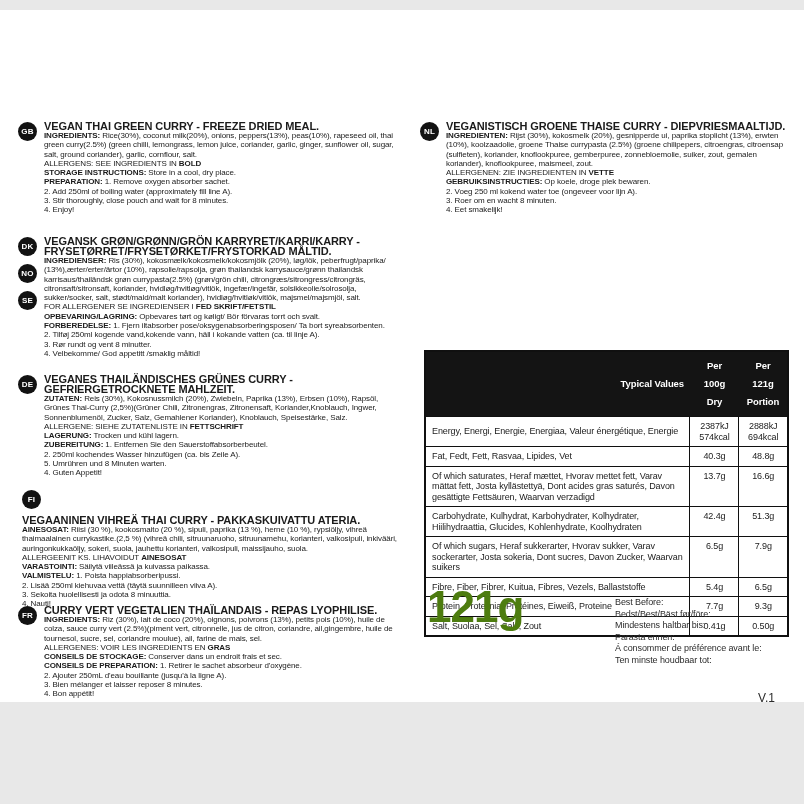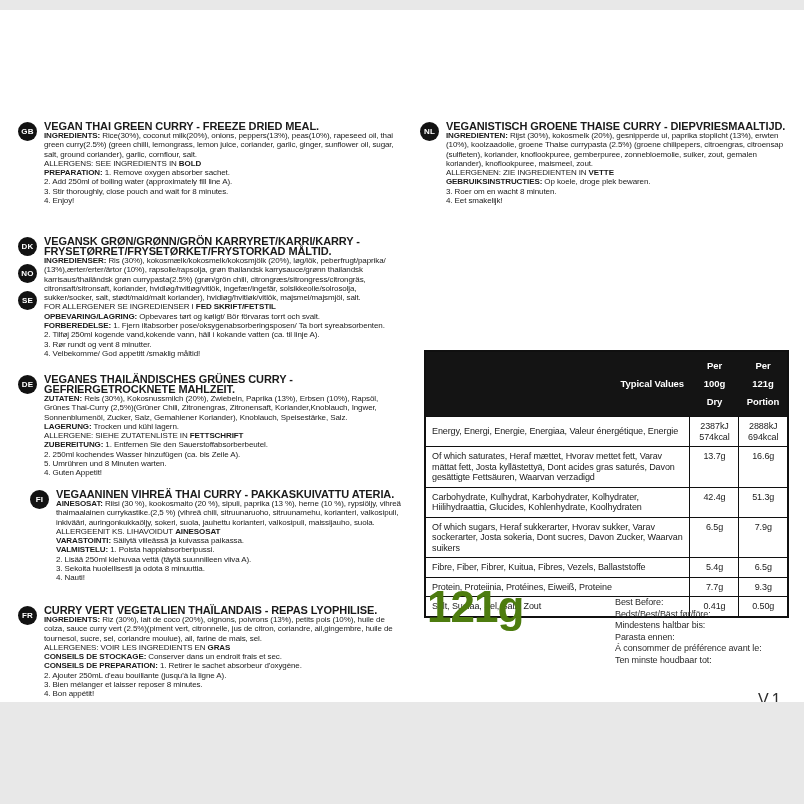--- a/index.html
+++ b/index.html
@@ -42,47 +42,48 @@
   .nutri-table td.val { text-align:center; vertical-align:top; white-space:pre-line; }
 
   .weight {
     position:absolute; left:427px; top:572px;
     font-size:44px; font-weight:800; letter-spacing:-1px; color:#4d7c0f;
   }
   .best-before {
     position:absolute; left:615px; top:587px;
     font-size:9px; line-height:11.5px; color:#2c2c2c; letter-spacing:-0.1px;
   }
-  .version { position:absolute; left:758px; top:681px; font-size:16px; color:#2c2c2c; }
+  .version { position:absolute; left:758px; top:681px; font-size:12px; color:#2c2c2c; }
 
   
   #sec-gb    { left:18px;  top:111px; width:377px; }
   #sec-scand { left:18px;  top:226px; width:377px; }
   #sec-de    { left:18px;  top:364px; width:377px; }
-  #sec-fi    { left:30px;  top:479px; width:377px; }
+  #sec-fi    { left:22px;  top:479px; width:377px;flex-direction:column; }
   #sec-fr    { left:18px;  top:595px; width:377px; }
   #sec-nl    { left:420px; top:111px; width:370px;justify-content:center; }
 </style>
 </head>
 <body>
 
 <div class="page">
 
   <div class="section" id="sec-gb">
     <div class="badges">
       <span class="badge">GB</span>
     </div>
     <div class="content">
       <div class="sec-title">VEGAN THAI GREEN CURRY - FREEZE DRIED MEAL.</div>
       <div>
 
           <div class="line"><span class="b">INGREDIENTS:</span><span> Rice(30%), coconut milk(20%), onions, peppers(13%), peas(10%), rapeseed oil, thai green curry(2.5%) (green chilli, lemongrass, lemon juice, coriander, garlic, ginger, sunflower oil, sugar, salt, ground coriander), garlic, cornflour, salt.</span><span class="b"></span></div>
 
           <div class="line"><span class="b"></span><span>ALLERGENS: SEE INGREDIENTS IN </span><span class="b">BOLD</span></div>
 
+          <div class="line"><span class="b">STORAGE INSTRUCTIONS:</span><span> Store in a cool, dry place.</span><span class="b"></span></div>
 
           <div class="line"><span class="b">PREPARATION:</span><span> 1. Remove oxygen absorber sachet.</span><span class="b"></span></div>
 
           <div class="line"><span class="b"></span><span>2. Add 250ml of boiling water (approximately fill line A).</span><span class="b"></span></div>
 
           <div class="line"><span class="b"></span><span>3. Stir thoroughly, close pouch and wait for 8 minutes.</span><span class="b"></span></div>
 
           <div class="line"><span class="b"></span><span>4. Enjoy!</span><span class="b"></span></div>
         </div>
     </div>
@@ -118,24 +119,24 @@
   <div class="section" id="sec-de">
     <div class="badges">
       <span class="badge">DE</span>
     </div>
     <div class="content">
       <div class="sec-title">VEGANES THAILÄNDISCHES GRÜNES CURRY - GEFRIERGETROCKNETE MAHLZEIT.</div>
       <div>
 
           <div class="line"><span class="b">ZUTATEN:</span><span> Reis (30%), Kokosnussmilch (20%), Zwiebeln, Paprika (13%), Erbsen (10%), Rapsöl, Grünes Thai-Curry (2,5%)(Grüner Chili, Zitronengras, Zitronensaft, Koriander,Knoblauch, Ingwer, Sonnenblumenöl, Zucker, Salz, Gemahlener Koriander), Knoblauch, Speisestärke, Salz.</span><span class="b"></span></div>
 
+          <div class="line"><span class="b"></span><span>ALLERGENE: SIEHE ZUTATENLISTE IN </span><span class="b">FETTSCHRIFT</span></div>
+
           <div class="line"><span class="b">LAGERUNG:</span><span> Trocken und kühl lagern.</span><span class="b"></span></div>
 
-          <div class="line"><span class="b"></span><span>ALLERGENE: SIEHE ZUTATENLISTE IN </span><span class="b">FETTSCHRIFT</span></div>
-
           <div class="line"><span class="b">ZUBEREITUNG:</span><span> 1. Entfernen Sie den Sauerstoffabsorberbeutel.</span><span class="b"></span></div>
 
           <div class="line"><span class="b"></span><span>2. 250ml kochendes Wasser hinzufügen (ca. bis Zeile A).</span><span class="b"></span></div>
 
           <div class="line"><span class="b"></span><span>5. Umrühren und 8 Minuten warten.</span><span class="b"></span></div>
 
           <div class="line"><span class="b"></span><span>4. Guten Appetit!</span><span class="b"></span></div>
         </div>
     </div>
   </div>
@@ -198,20 +199,21 @@
       <div class="sec-title">VEGANISTISCH GROENE THAISE CURRY - DIEPVRIESMAALTIJD.</div>
       <div>
 
           <div class="line"><span class="b">INGREDIENTEN:</span><span> Rijst (30%), kokosmelk (20%), gesnipperde ui, paprika stoplicht (13%), erwten (10%), koolzaadolie, groene Thaise currypasta (2.5%) (groene chilipepers, citroengras, citroensap (sulfieten), koriander, knoflookpuree, gemberpuree, zonnebloemolie, suiker, zout, gemalen koriander), knoflookpuree, maismeel, zout.</span><span class="b"></span></div>
 
           <div class="line"><span class="b"></span><span>ALLERGENEN: ZIE INGREDIENTEN IN </span><span class="b">VETTE</span></div>
 
           <div class="line"><span class="b">GEBRUIKSINSTRUCTIES:</span><span> Op koele, droge plek bewaren.</span><span class="b"></span></div>
 
 
+          <div class="line"><span class="b"></span><span>2. Voeg 250 ml kokend water toe (ongeveer voor lijn A).</span><span class="b"></span></div>
 
           <div class="line"><span class="b"></span><span>3. Roer om en wacht 8 minuten.</span><span class="b"></span></div>
 
           <div class="line"><span class="b"></span><span>4. Eet smakelijk!</span><span class="b"></span></div>
         </div>
     </div>
   </div>
 
 
   <table class="nutri-table">
@@ -227,20 +229,25 @@
     <tbody>
 
         <tr>
           <td class="lab">Energy, Energi, Energie, Energiaa, Valeur énergétique, Energie</td>
           <td class="val">2387kJ
 574kcal</td>
           <td class="val">2888kJ
 694kcal</td>
         </tr>
 
+        <tr>
+          <td class="lab">Fat, Fedt, Fett, Rasvaa, Lipides, Vet</td>
+          <td class="val">40.3g</td>
+          <td class="val">48.8g</td>
+        </tr>
 
         <tr>
           <td class="lab">Of which saturates, Heraf mættet, Hvorav mettet fett, Varav mättat fett, Josta kyllästettyä, Dont acides gras saturés, Davon gesättigte Fettsäuren, Waarvan verzadigd</td>
           <td class="val">13.7g</td>
           <td class="val">16.6g</td>
         </tr>
 
         <tr>
           <td class="lab">Carbohydrate, Kulhydrat, Karbohydrater, Kolhydrater, Hiilihydraattia, Glucides, Kohlenhydrate, Koolhydraten</td>
           <td class="val">42.4g</td>

